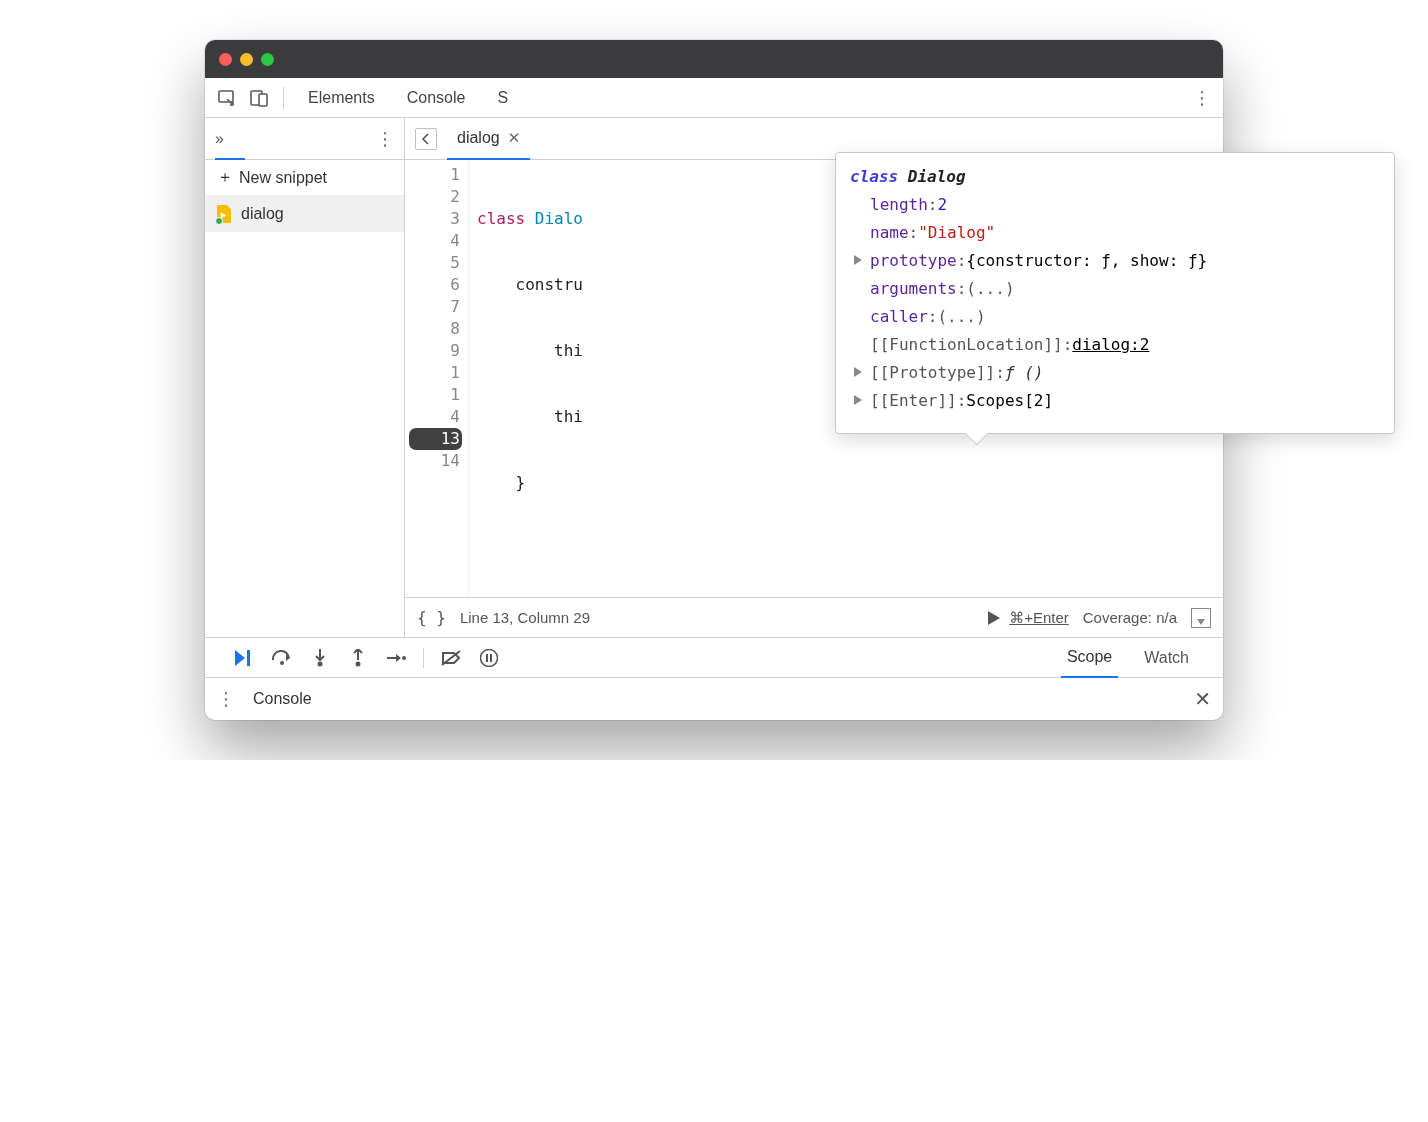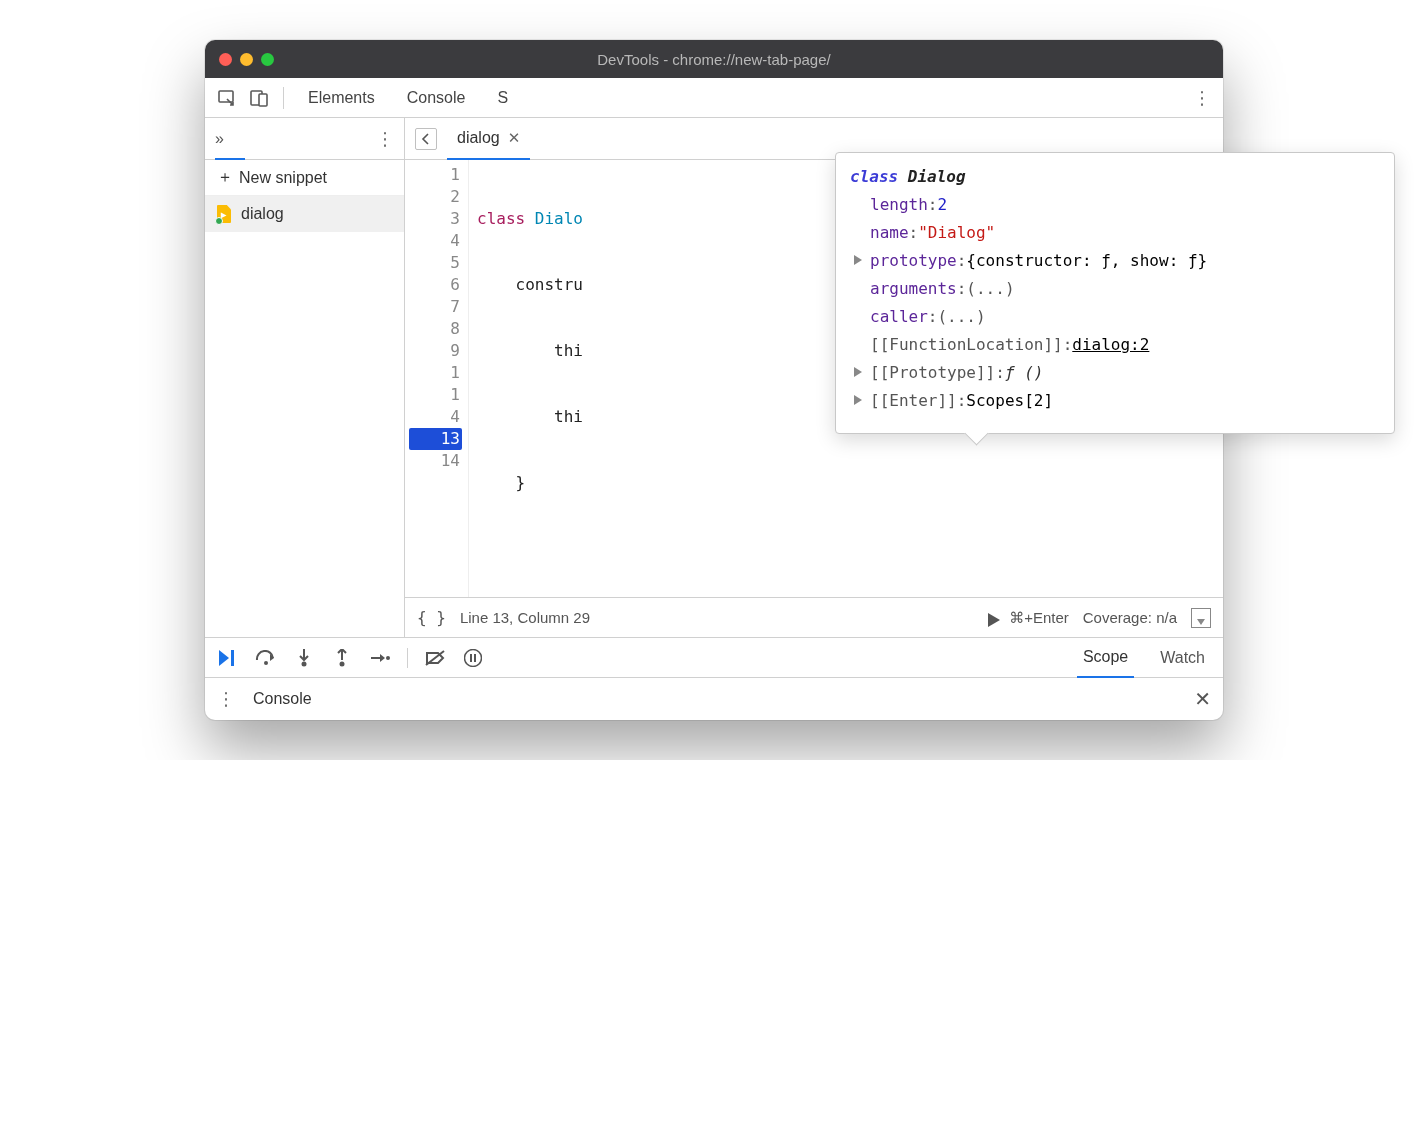--- a/index.html
+++ b/index.html
@@ -72,34 +72,34 @@
 
 .editor { flex: 1; display: flex; flex-direction: column; position: relative; }
 .ed-header { height: 42px; border-bottom: 1px solid #d0d0d0; display: flex; align-items: center; padding: 0 10px; gap: 10px; }
 .nav-back { width: 22px; height: 22px; border: 1px solid #c0c0c0; border-radius: 2px; display: flex; align-items: center; justify-content: center; color: #555; }
 .file-tab { height: 42px; display: flex; align-items: center; gap: 8px; padding: 0 10px; font-size: 16px; color: #333; border-bottom: 2px solid #1a73e8; margin-bottom: -1px; }
 .file-tab .x { color: #666; font-size: 15px; }
 
 .code-area { flex: 1; display: flex; font-family: Menlo, Consolas, monospace; font-size: 16px; line-height: 22px; position: relative; overflow: hidden; }
 .gutter { width: 64px; text-align: right; padding: 4px 8px 4px 4px; color: #888; background: #fff; border-right: 1px solid #eee; user-select: none; }
 .gutter .ln { height: 22px; }
-.gutter .ln.active { background: #1d4ed8; color: #fff; border-radius: 2px; padding-right: 2px; margin-right: -2px; }
+.gutter .ln.active { background: #404040; color: #fff; border-radius: 7px; padding-right: 2px; margin-right: -2px; }
 .code { flex: 1; padding: 4px 8px; position: relative; white-space: pre; color: #222; }
 .code .line { height: 22px; position: relative; }
 .kw { color: #a71d5d; }
 .cls { color: #0086b3; }
 
 .ed-footer { height: 40px; border-top: 1px solid #d0d0d0; display: flex; align-items: center; padding: 0 12px; gap: 14px; color: #555; font-size: 15px; }
 .brackets { font-family: monospace; font-size: 16px; }
 .ed-footer .spacer { flex: 1; }
-.run-hint { display: flex; align-items: flex-end; gap: 9px; }
+.run-hint { display: flex; align-items: center; gap: 9px; text-decoration: underline; }
 .small-box { width: 20px; height: 20px; border: 1.5px solid #888; display: flex; align-items: flex-end; justify-content: center; padding-bottom: 2px; }
 .small-box .tri { width: 0; height: 0; border-top: 6px solid #888; border-left: 4px solid transparent; border-right: 4px solid transparent; }
 
-.debugbar { height: 40px; border-bottom: 1px solid #d0d0d0; display: flex; align-items: center; padding: 0 12px; gap: 16px; text-align: right; }
+.debugbar { height: 40px; border-bottom: 1px solid #d0d0d0; display: flex; align-items: center; padding: 0 28px; gap: 16px; text-align: right; }
 .dbg-icon { width: 22px; height: 22px; display: flex; align-items: center; justify-content: center; color: #555; }
 .dbg-icon.blue { color: #1a73e8; }
 .dbg-sep { width: 1px; height: 20px; background: #d0d0d0; }
 .dbg-right { margin-left: auto; display: flex; gap: 20px; font-size: 16px; }
 .scope-tab { padding: 0 6px; height: 40px; display: flex; align-items: center; border-bottom: 2px solid #1a73e8; margin-bottom: -1px; color: #333; }
 .watch-tab { padding: 0 6px; height: 40px; display: flex; align-items: center; color: #555; }
 
 .console-row { height: 42px; display: flex; align-items: center; padding: 0 12px; gap: 18px; border-radius: 0 0 10px 10px; }
 .console-row .kebab2 { color: #666; font-size: 18px; }
 .console-row .lbl { font-size: 16px; color: #333; }
@@ -144,21 +144,20 @@
 <body>
 
 <div class="window">
 
   <div class="titlebar">
     <div class="traffic">
       <div class="dot red"></div>
       <div class="dot yellow"></div>
       <div class="dot green"></div>
     </div>
-    <div class="title">DevTools - chrome://new-tab-page/</div>
   </div>
 
   <div class="toolbar">
     <div class="tb-icon">
       <svg width="20" height="20" viewBox="0 0 20 20" stroke="currentColor" fill="none" stroke-width="1.6">
         <rect x="2" y="3" width="14" height="11" rx="1"></rect>
           <path d="M10 11 L16 17 M13 17 L16 17 L16 14"></path>
       </svg>
     </div>
     <div class="tb-icon">

